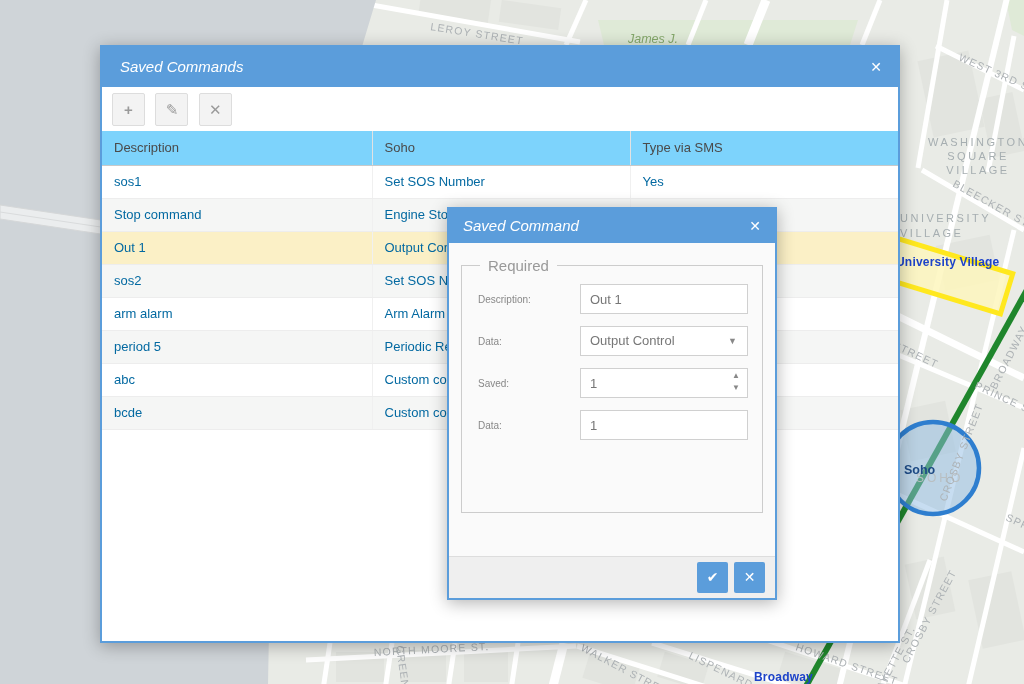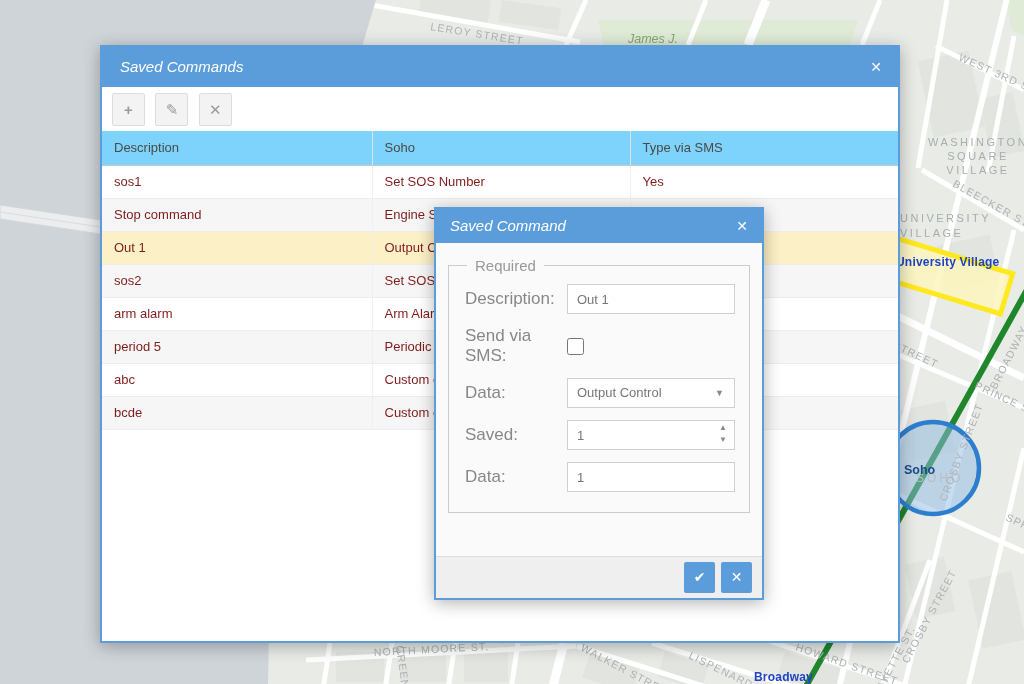--- a/index.html
+++ b/index.html
@@ -31,37 +31,37 @@
   .tbtn { display:inline-block; width:33px; height:33px; margin-right:6px;
           background:#f3f3f3; border:1px solid #ddd; border-radius:2px;
           color:#9a9a9a; font-size:15px; font-weight:bold; text-align:center;
           line-height:31px; cursor:pointer; }
   table { border-collapse:collapse; table-layout:fixed; width:796px; font-size:13px; }
   col.c1{width:270px;} col.c2{width:258px;} col.c3{width:268px;}
   thead th { height:34px; text-align:left; padding-left:12px; font-weight:400;
              color:#4a4a4a; background:#7dd3fc; border-bottom:1px solid #c9c9c9;
              border-right:1px solid #e2e2e2; }
   thead th:last-child { border-right:none; }
-  tbody td { height:33px; padding-left:12px; color:#7f1d1d;
+  tbody td { height:33px; padding-left:12px; color:#0369a1;
              border-bottom:1px solid #ededed; border-right:1px solid #f0f0f0;
              white-space:nowrap; overflow:hidden; }
   tbody td:last-child { border-right:none; }
   tbody tr:nth-child(even) { background:#f5f6f5; }
   tbody tr.selected { background:#fbf0c6; }
 
   
-  #sub-dlg { left:434px; top:207px; width:330px; height:393px; z-index:20;
+  #sub-dlg { left:447px; top:207px; width:330px; height:393px; z-index:20;
              background:#fafafa; }
   #sub-dlg .dlg-header { height:34px; line-height:34px; padding-left:14px; font-size:15px; }
   #sub-dlg .dlg-close { right:14px; line-height:34px; }
   #sub-body { height:313px; background:#fafafa; padding:14px 12px 0; }
   fieldset { border:1px solid #ccc; height:256px; padding:10px 8px 12px; }
   legend { color:#999; font-size:15px; margin-left:10px; padding:0 8px; }
   .frow { display:flex; align-items:center; margin:0 0 12px 8px; }
-  .flabel { flex:0 0 102px; color:#888; font-size:17px; }
+  .flabel { flex:0 0 102px; color:#888; font-size:10px; }
   .ctl { width:168px; height:30px; border:1px solid #d0d0d0; background:#fff;
          color:#777; font-size:13px; padding-left:9px;
          font-family:"Liberation Sans","DejaVu Sans",sans-serif; }
   input.ctl { outline:none; }
   .selectbox { position:relative; line-height:28px; cursor:pointer; }
   .caret { position:absolute; right:10px; top:0; color:#888; font-size:9px; }
   .spinwrap { position:relative; }
   .spin { position:absolute; right:8px; top:2px; display:flex; flex-direction:column;
           line-height:12px; font-size:8px; color:#888; cursor:pointer; }
   .cbx { width:17px; height:17px; cursor:pointer; }
@@ -246,24 +246,20 @@
     </div>
     <div id="sub-body">
       <fieldset>
         <legend>Required</legend>
 
         <div class="frow">
           <span class="flabel">Description:</span>
           <input class="ctl" type="text" value="Out 1" style="">
         </div>
 
-        <div class="frow">
-          <span class="flabel">Send via SMS:</span>
-          <input class="cbx" type="checkbox" style="">
-        </div>
 
         <div class="frow">
           <span class="flabel">Data:</span>
           <div class="ctl selectbox">
             <span>Output Control</span>
             <span class="caret">▼</span>
           </div>
         </div>
 
         <div class="frow">

